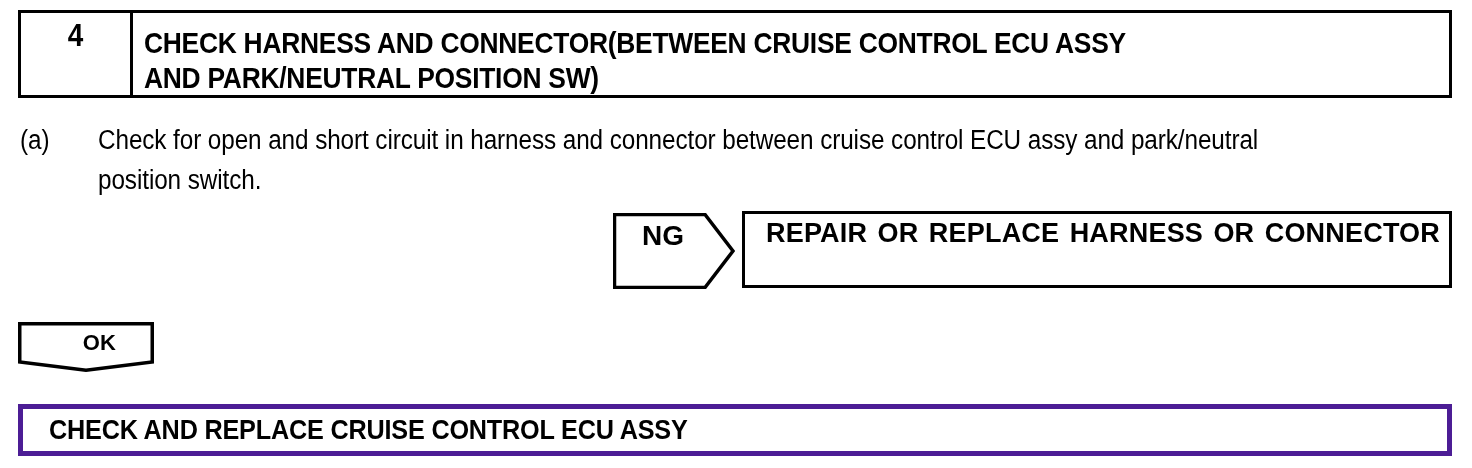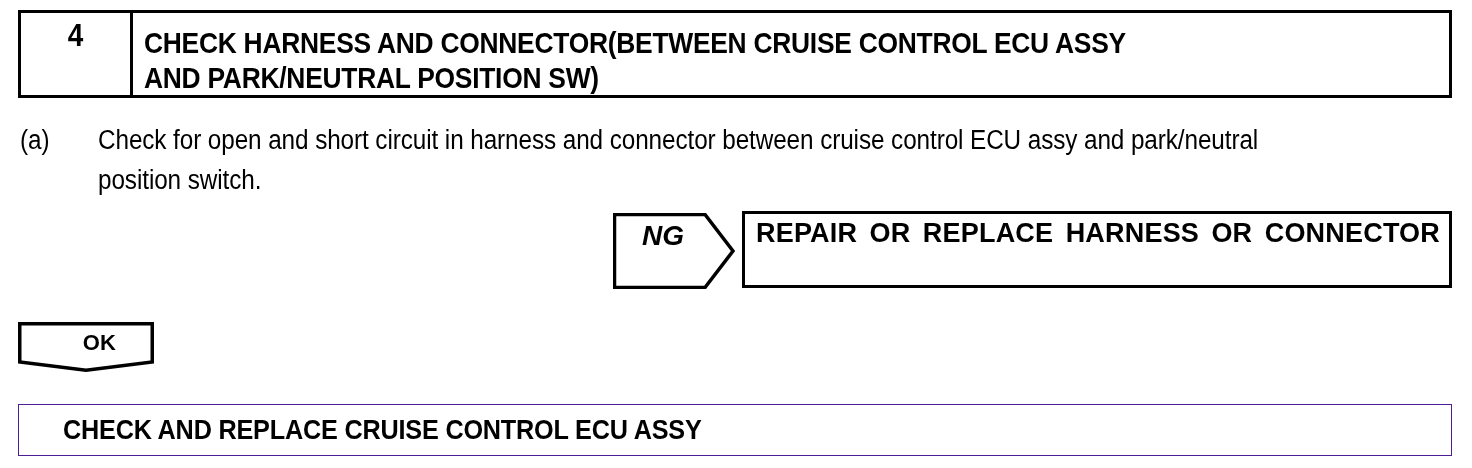--- a/index.html
+++ b/index.html
@@ -110,31 +110,30 @@
     width: 100px;
     height: 78px;
     display: flex;
     align-items: center;
     justify-content: center;
     font-size: 28px;
     font-weight: bold;
     letter-spacing: 0px;
     padding-bottom: 32px;
     box-sizing: border-box;
-    font-style: italic;
   }
   .repair-box {
     position: absolute;
     left: 129px;
     top: 0px;
     width: 710px;
     height: 77px;
     border: 3px solid #000;
     box-sizing: border-box;
-    padding: 3px 9px 0 11px;
+    padding: 3px 9px 0 21px;
   }
   .repair-text {
     font-size: 27px;
     font-weight: bold;
     line-height: 32px;
     text-align: justify;
     text-align-last: left;
     letter-spacing: 0.2px;
   }
   .repair-text::after {
@@ -168,25 +167,25 @@
     letter-spacing: 0.3px;
   }
 
   
   .result-box {
     position: absolute;
     left: 18px;
     top: 404px;
     width: 1434px;
     height: 52px;
-    border: 1px solid #4c1d95;
+    border: 5px solid #4c1d95;
     box-sizing: border-box;
     display: flex;
     align-items: center;
-    padding-left: 44px;
+    padding-left: 26px;
   }
   .result-text {
     font-size: 28px;
     font-weight: bold;
     letter-spacing: -0.2px;
     transform: scaleX(0.9);
     transform-origin: left center;
   }
 </style>
 </head>

